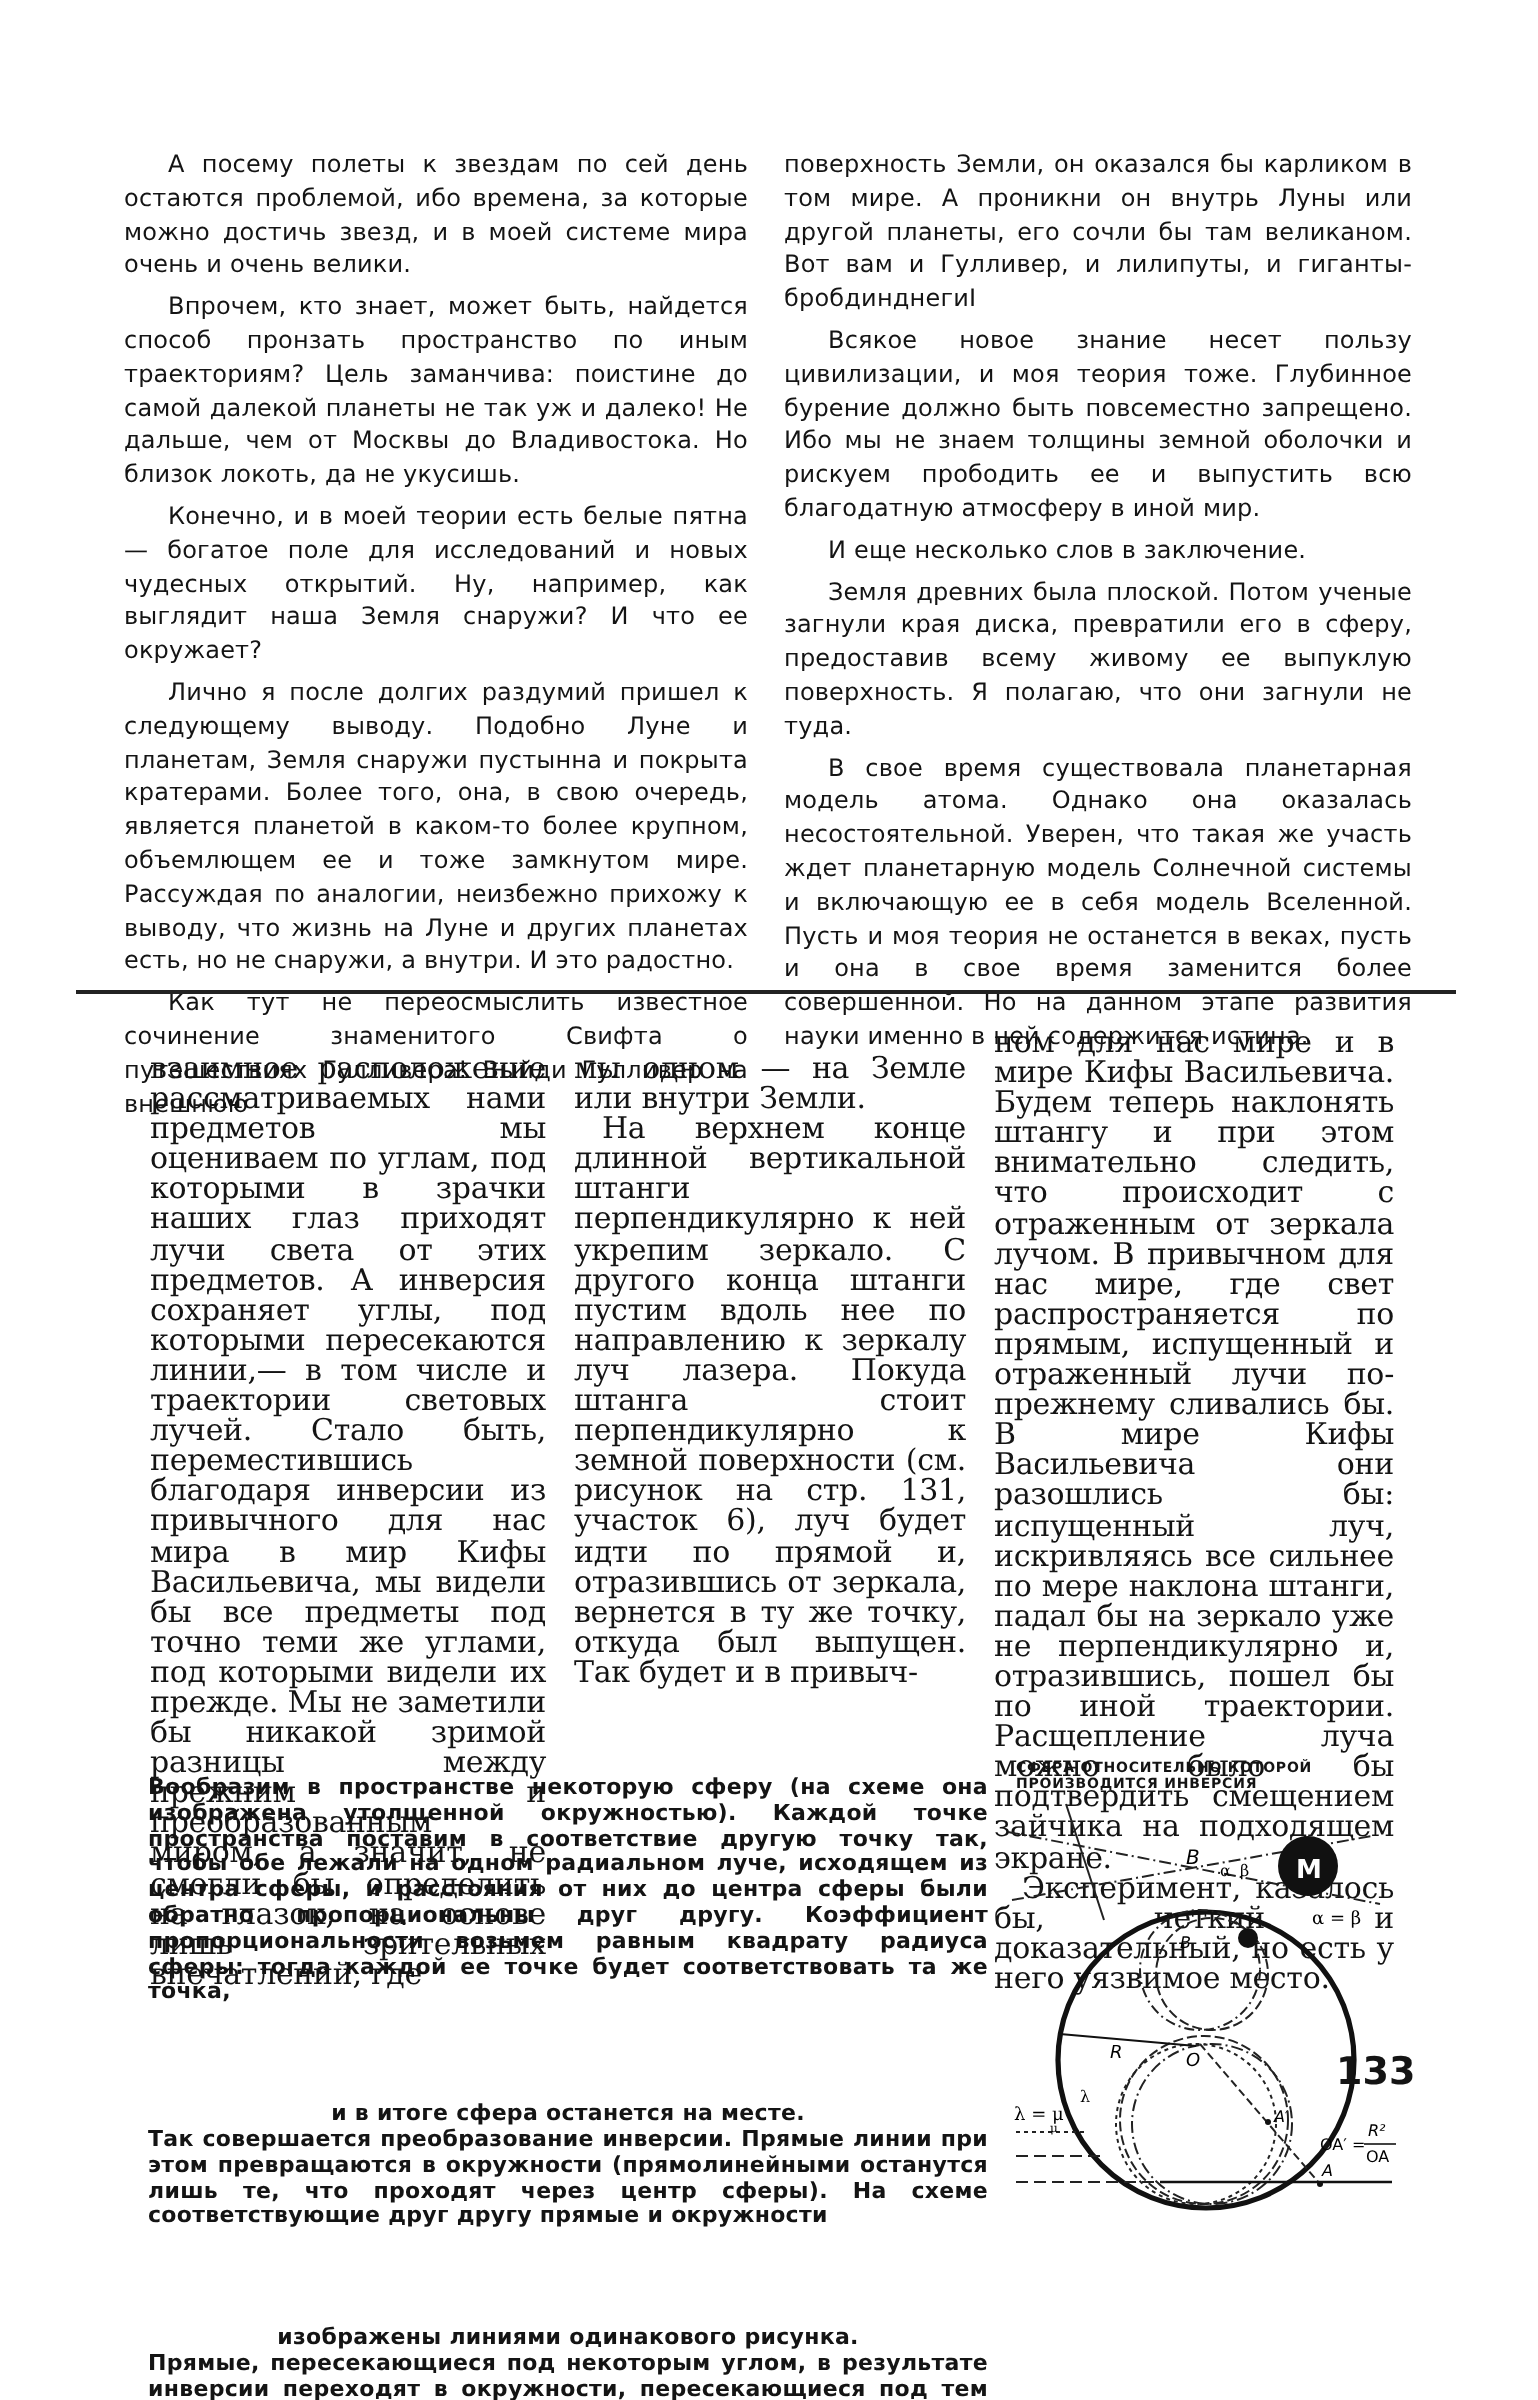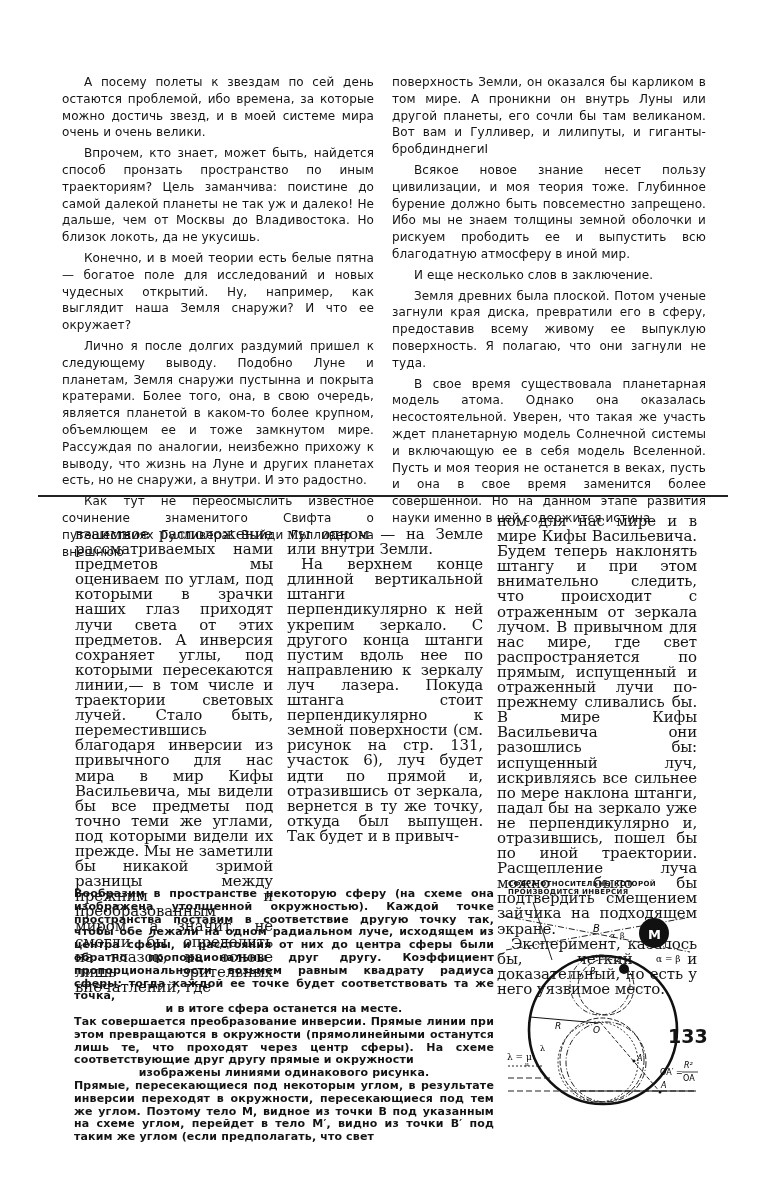--- a/index.html
+++ b/index.html
@@ -32,21 +32,21 @@
   #col-bot-1 { left:75px; top:527px; width:198px; }
   #col-bot-2 { left:287px; top:527px; width:196px; }
   #col-bot-3 { left:497px; top:514px; width:200px; }
 
   .caption {
     position:absolute; left:74px; top:888px; width:420px;
     font-family:"DejaVu Sans", sans-serif; font-size:11px; line-height:12.8px; font-weight:bold;
     text-align:justify; letter-spacing:0.15px;
   }
   .caption p { margin:0; }
-  .caption p.center { text-align:center; }
+  .caption p.center { text-align:center;margin-top:48px; }
 
   .figure { position:absolute; left:500px; top:880px; width:210px; height:240px; }
   .fig-label {
     position:absolute; left:8px; top:0; font-family:"DejaVu Sans", sans-serif; font-size:7px;
     line-height:8px; font-weight:bold; letter-spacing:0.4px; width:150px;
   }
   .page-number {
     position:absolute; left:668px; top:1025px; font-family:"DejaVu Sans", sans-serif;
     font-weight:bold; font-size:19px;
   }

